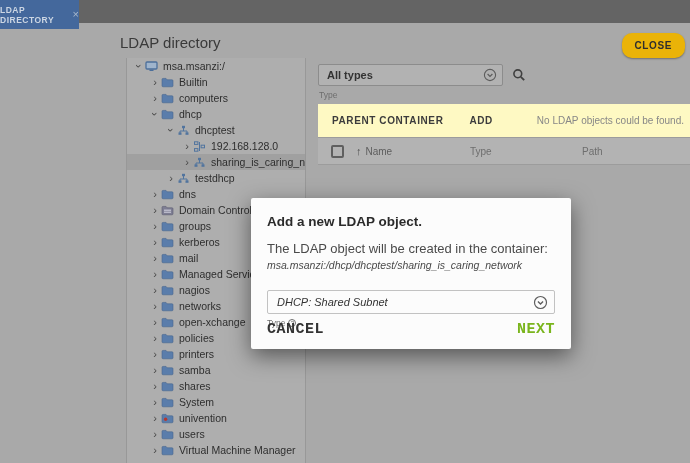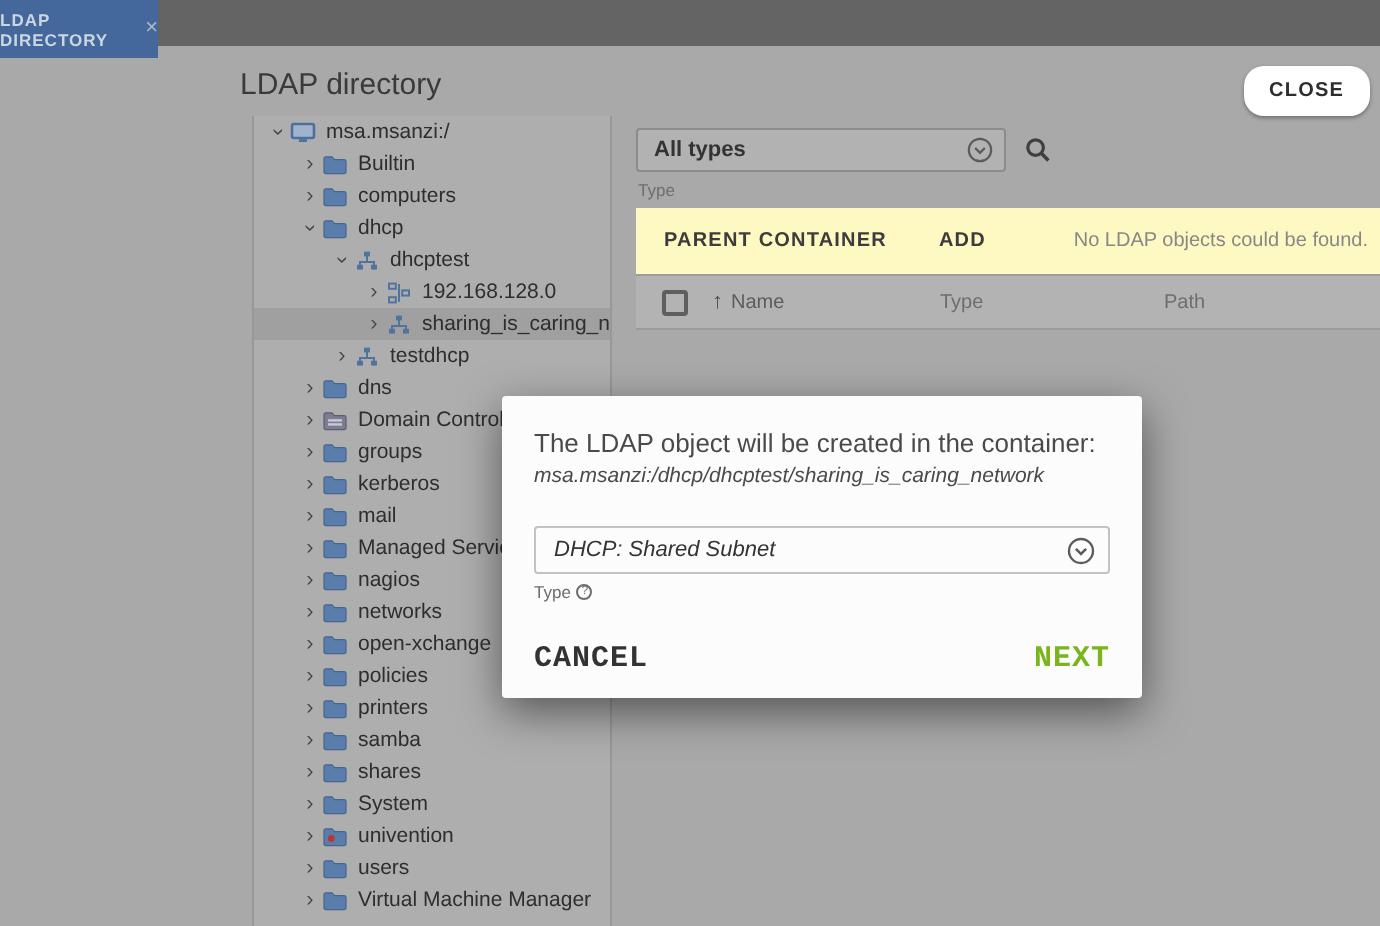--- a/index.html
+++ b/index.html
@@ -10,21 +10,21 @@
 
   
   .topbar { position:absolute; left:0; top:0; width:690px; height:23px; background:#646464; }
   .module-tab { position:absolute; left:0; top:0; width:79px; height:29px; background:#44689c;
     display:flex; align-items:center; justify-content:center; gap:6px; cursor:pointer; }
   .module-tab .tab-label { color:#ccd6e3; font-size:8.5px; font-weight:bold; letter-spacing:.5px; }
   .module-tab .tab-close { color:#a9b8cc; font-size:11px; line-height:1; }
 
   
   .page-title { position:absolute; left:120px; top:34px; font-size:15px; color:#3a3a3a; }
-  .close-button { position:absolute; right:5px; top:33px; background:#ffffff; color:#2e2e2e;
+  .close-button { position:absolute; right:5px; top:33px; background:#eab308; color:#2e2e2e;
     font-size:10px; font-weight:bold; letter-spacing:.6px; padding:7px 13px; border:none;
     border-radius:10px; box-shadow:0 1px 2px rgba(0,0,0,.35); cursor:pointer; }
 
   
   .tree-panel { position:absolute; left:126px; top:58px; width:180px; height:405px;
     background:#aeaeae; border-left:1px solid #989898; border-right:1px solid #989898; overflow:hidden; }
   .tree-row { position:relative; height:16px; display:flex; align-items:center; font-size:10.5px;
     color:#2e2e2e; white-space:nowrap; cursor:pointer; }
   .tree-row.selected { background:#a0a0a0; }
   .tree-expander { display:inline-block; width:12px; text-align:center; font-size:11px; color:#4a4a4a;
@@ -361,20 +361,21 @@
     </div>
     <div class="grid-header">
       <span class="hdr-checkbox"></span>
       <span class="hdr-name"><span class="sort-arrow">↑</span><span>Name</span></span>
       <span class="hdr-type">Type</span>
       <span class="hdr-path">Path</span>
     </div>
   </div>
 
   <div class="dialog">
+    <div class="dialog-title">Add a new LDAP object.</div>
     <div class="dialog-desc">The LDAP object will be created in the container:</div>
     <div class="dialog-path">msa.msanzi:/dhcp/dhcptest/sharing_is_caring_network</div>
     <div class="dialog-select">
       <span class="grow">DHCP: Shared Subnet</span>
       <span class="chev-circle">
         <svg width="15" height="15" viewBox="0 0 14 14">
             <circle cx="7" cy="7" r="5.6" fill="none" stroke="#5c5c5c" stroke-width="1.1"></circle>
             <path d="M4.6 6 L7 8.4 L9.4 6" fill="none" stroke="#5c5c5c" stroke-width="1.2"></path>
           </svg>
       </span>

